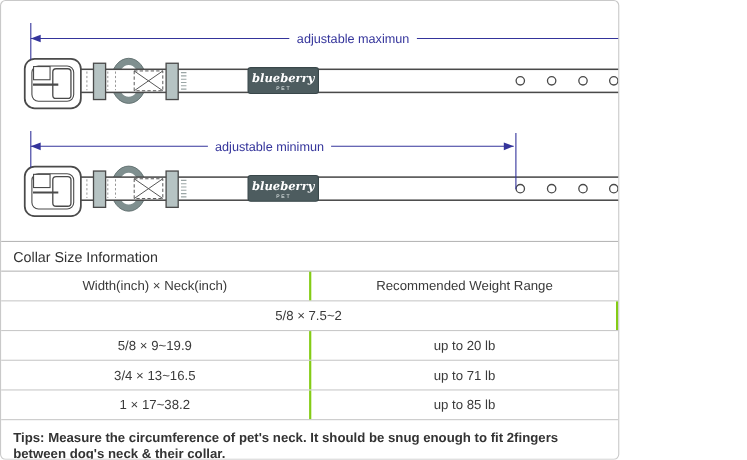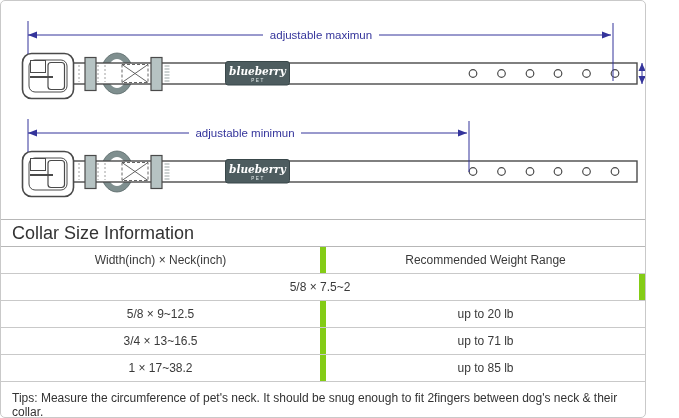--- a/index.html
+++ b/index.html
@@ -1,34 +1,34 @@
 <!DOCTYPE html>
 <html><head>
 <meta charset="utf-8">
 <style>
   html,body{margin:0;padding:0;background:#fff;}
   .frame{
-    position:relative;width:646px;height:418px;box-sizing:border-box;
+    position:relative;width:563px;height:418px;box-sizing:border-box;
     border:1px solid #c9c9c9;border-radius:5px;background:#fff;overflow:hidden;
     font-family:"Liberation Sans",sans-serif;
   }
   svg.diagram{position:absolute;top:0;left:0;display:block;}
   .dim-text{fill:#34349b;font-size:11.5px;font-family:"Liberation Sans",sans-serif;}
   .dim-text.small{font-size:10px;}
   .brand-text{fill:#ffffff;font-size:10.5px;font-style:italic;font-weight:bold;font-family:"DejaVu Serif",serif;}
   .brand-sub{fill:#e4ebeb;font-size:4.6px;letter-spacing:1.6px;font-family:"Liberation Sans",sans-serif;}
   .size-table{position:absolute;top:218px;left:0;width:100%;color:#3a3a3a;font-size:12px;}
   .t-title{
     height:28px;box-sizing:border-box;border-top:1px solid #b7b7b7;border-bottom:1px solid #b7b7b7;
-    display:flex;align-items:center;padding-left:11px;font-size:18px;color:#333;
+    display:flex;align-items:center;padding-left:11px;font-size:13px;color:#333;
   }
   .t-row{display:flex;height:27px;box-sizing:border-box;border-bottom:1px solid #c9c9c9;}
   .t-cell{flex:1;display:flex;align-items:center;justify-content:center;}
-  .t-cell.first{border-right:6px solid #84cc16;}
-  .t-tips{padding:9px 11px 0 11px;color:#333;}
+  .t-cell.first{border-right:2px solid #84cc16;}
+  .t-tips{padding:9px 11px 0 11px;color:#333;font-weight:bold;}
 </style>
 </head>
 <body>
 
 <div class="frame">
 
   <svg class="diagram" width="679" height="218" viewBox="0 0 679 218">
     <defs>
       <g id="collar-art">
 
@@ -129,21 +129,21 @@
 
     <div class="t-row">
       <div class="t-cell first">Width(inch) × Neck(inch)</div>
       <div class="t-cell">Recommended Weight Range</div>
     </div>
 
     <div class="t-row">
       <div class="t-cell first">5/8 × 7.5~2</div>
     </div>
     <div class="t-row">
-      <div class="t-cell first">5/8 × 9~12.5</div>
+      <div class="t-cell first">5/8 × 9~19.9</div>
       <div class="t-cell">up to 20 lb</div>
     </div>
     <div class="t-row">
       <div class="t-cell first">3/4 × 13~16.5</div>
       <div class="t-cell">up to 71 lb</div>
     </div>
     <div class="t-row">
       <div class="t-cell first">1 × 17~38.2</div>
       <div class="t-cell">up to 85 lb</div>
     </div>

